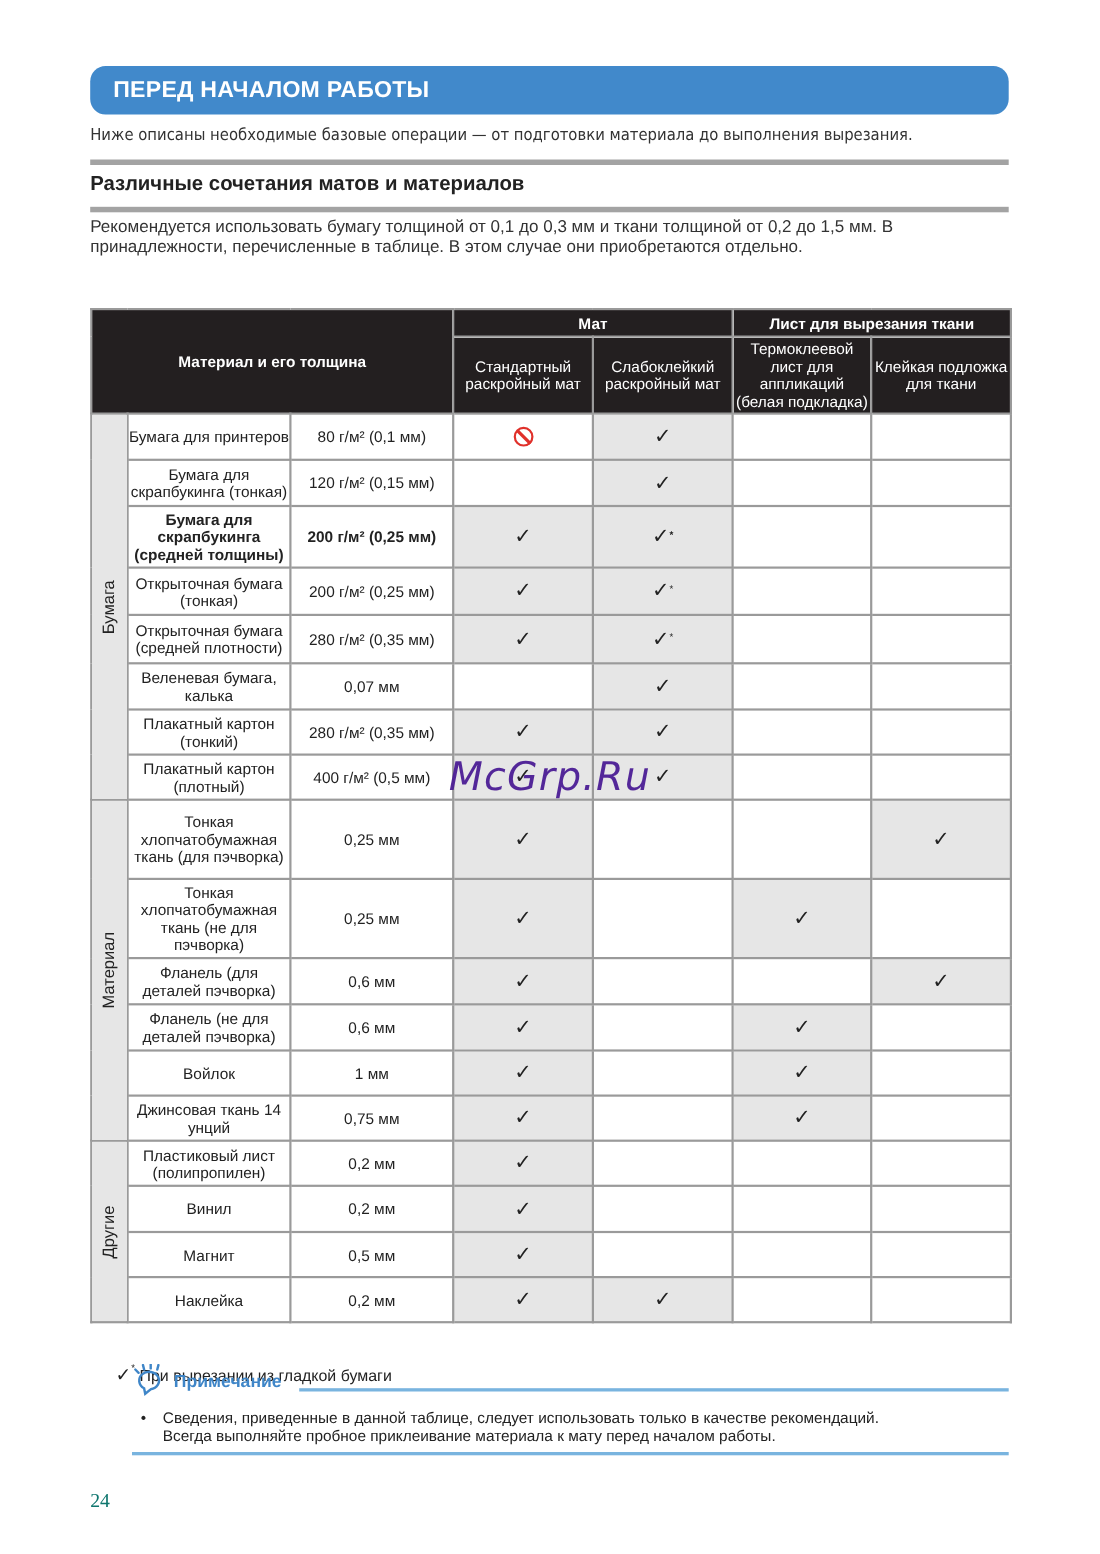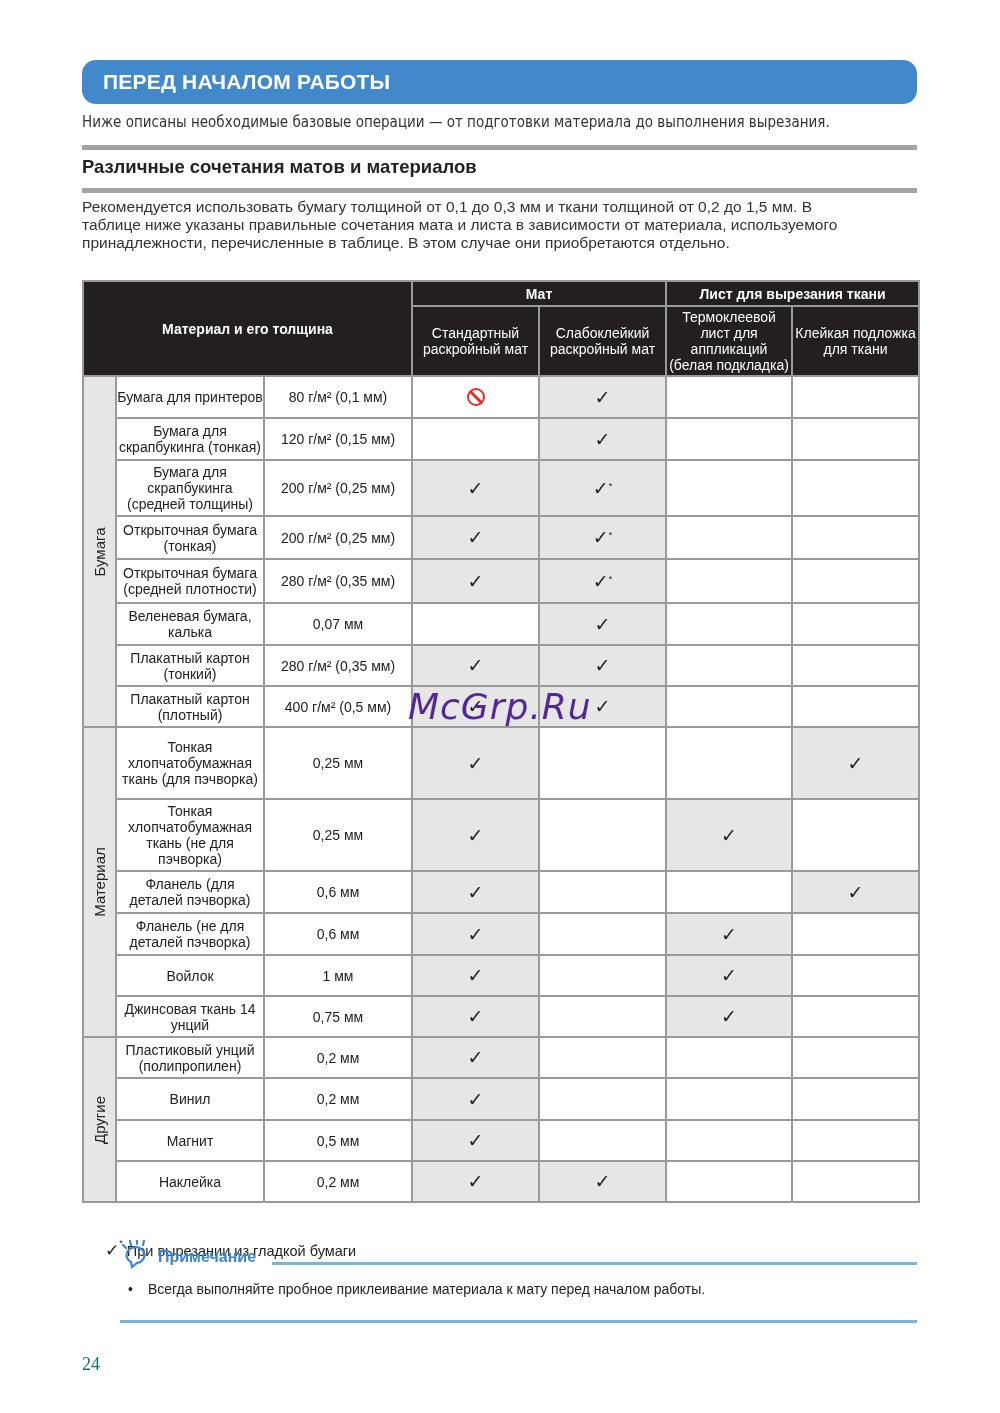--- a/index.html
+++ b/index.html
@@ -58,21 +58,20 @@
 <body>
 
 <div class="banner">ПЕРЕД НАЧАЛОМ РАБОТЫ</div>
 <div class="intro">Ниже описаны необходимые базовые операции — от подготовки материала до выполнения вырезания.</div>
 <div class="rule" style="top:145px"></div>
 <div class="section-title">Различные сочетания матов и материалов</div>
 <div class="rule" style="top:188px"></div>
 
 <div class="para">
   <span>Рекомендуется использовать бумагу толщиной от 0,1 до 0,3 мм и ткани толщиной от 0,2 до 1,5 мм. В</span>
-  <span>таблице ниже указаны правильные сочетания мата и листа в зависимости от материала, используемого</span>
   <span>принадлежности, перечисленные в таблице. В этом случае они приобретаются отдельно.</span>
 </div>
 
 <table class="grid">
   <colgroup>
     <col style="width:33px">
       <col style="width:148px">
       <col style="width:148px">
     <col style="width:127px">
       <col style="width:127px">
@@ -105,21 +104,21 @@
         <td class="mark"></td>
       </tr>
       <tr style="height: 42px;">
         <td class="name">Бумага для скрапбукинга (тонкая)</td>
         <td class="thick">120 г/м² (0,15 мм)</td>
         <td class="mark"></td>
         <td class="mark on"><span class="chk">✓</span></td>
         <td class="mark"></td>
         <td class="mark"></td>
       </tr>
-      <tr style="height: 56px;">
+      <tr style="height: 56px; font-weight: bold;">
         <td class="name">Бумага для скрапбукинга (средней толщины)</td>
         <td class="thick">200 г/м² (0,25 мм)</td>
         <td class="mark on"><span class="chk">✓</span></td>
         <td class="mark on"><span class="chk">✓</span><span class="ast">*</span></td>
         <td class="mark"></td>
         <td class="mark"></td>
       </tr>
       <tr style="height: 43px;">
         <td class="name">Открыточная бумага (тонкая)</td>
         <td class="thick">200 г/м² (0,25 мм)</td>
@@ -208,21 +207,21 @@
         <td class="thick">0,75 мм</td>
         <td class="mark on"><span class="chk">✓</span></td>
         <td class="mark"></td>
         <td class="mark on"><span class="chk">✓</span></td>
         <td class="mark"></td>
       </tr>
       <tr style="height: 41px;">
         <td class="cat" rowspan="4">
           <span class="vlabel">Другие</span>
         </td>
-        <td class="name">Пластиковый унций (полипропилен)</td>
+        <td class="name">Пластиковый лист (полипропилен)</td>
         <td class="thick">0,2 мм</td>
         <td class="mark on"><span class="chk">✓</span></td>
         <td class="mark"></td>
         <td class="mark"></td>
         <td class="mark"></td>
       </tr>
       <tr style="height: 42px;">
         <td class="name">Винил</td>
         <td class="thick">0,2 мм</td>
         <td class="mark on"><span class="chk">✓</span></td>
@@ -264,17 +263,18 @@
       <line x1="24" y1="1" x2="23" y2="5"></line>
       <line x1="3" y1="5" x2="6" y2="8"></line>
       <path d="M12 27 L11 22 A9 8 0 1 1 17 23 Z"></path>
     </g>
   </svg>
   <span class="note-title">Примечание</span>
   <div class="note-line"></div>
 </div>
 <div class="note-body">
   <span class="bullet">•</span>
+  <div class="txt">Сведения, приведенные в данной таблице, следует использовать только в качестве рекомендаций.</div>
   <div class="txt">Всегда выполняйте пробное приклеивание материала к мату перед началом работы.</div>
 </div>
 <div class="note-bottom"></div>
 
 <div class="page-num">24</div>
 
 </body></html>

